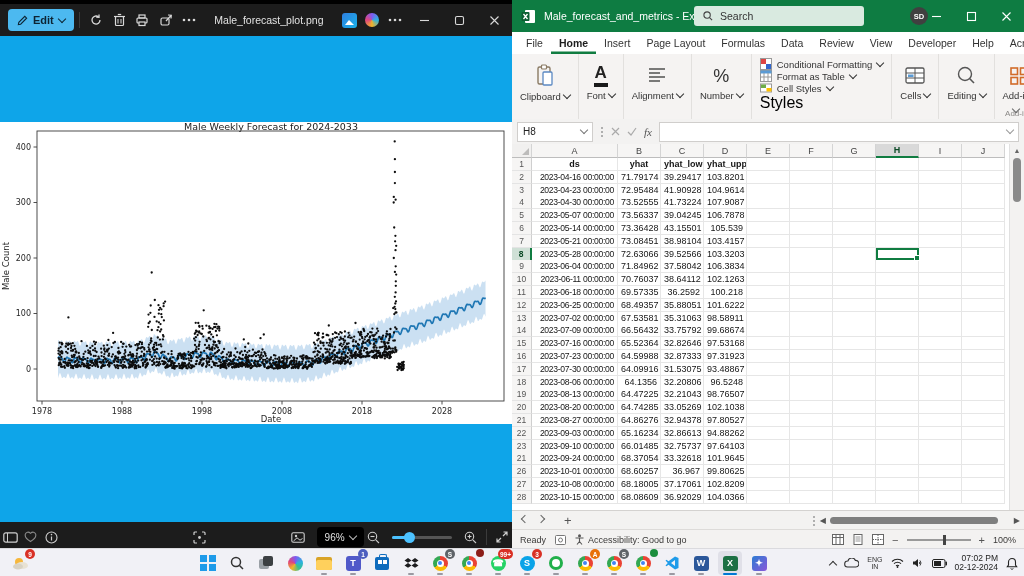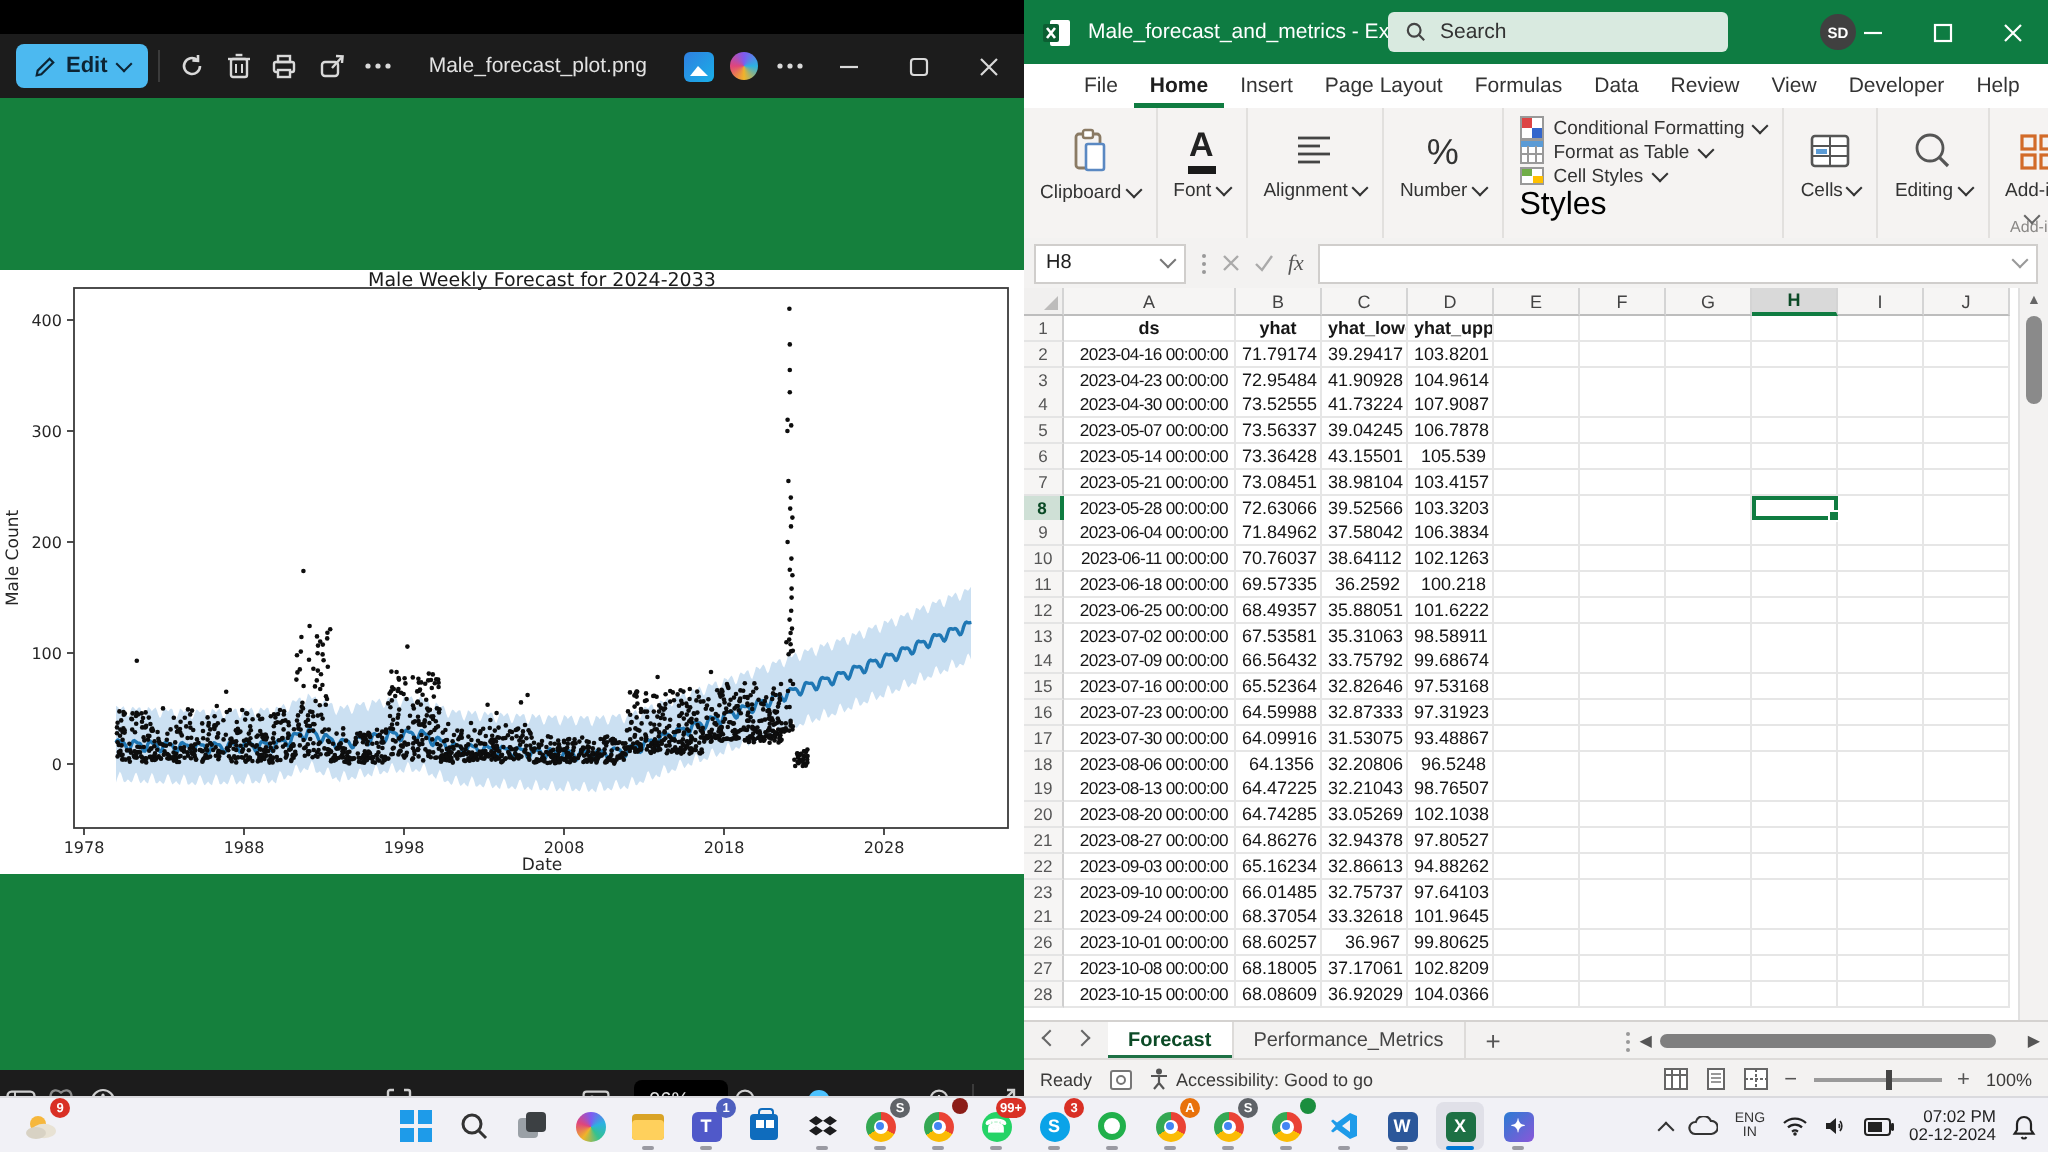--- a/index.html
+++ b/index.html
@@ -1,43 +1,43 @@
 <!DOCTYPE html>
 <html><head>
 <meta charset="utf-8">
 <style>
   html,body{margin:0;padding:0;background:#000;}
   body{width:1024px;height:576px;overflow:hidden;font-family:"Liberation Sans",sans-serif;-webkit-font-smoothing:antialiased;}
   #screen{position:absolute;top:0;left:0;width:1024px;height:576px;}
 
   
-  #photos{position:absolute;left:0;top:17px;width:512px;height:548px;background:#191919;}
+  #photos{position:absolute;left:0;top:4px;width:512px;height:548px;background:#191919;}
   .p-toolbar{position:absolute;top:0;left:0;right:0;height:32px;background:#1c1c1c;display:flex;align-items:center;color:#d9d9d9;}
   .edit-pill{display:flex;align-items:center;gap:5px;height:22px;padding:0 9px;margin-left:8px;border-radius:4px;font-size:11px;color:#0d2433;font-weight:bold;}
   .p-ic{width:30px;height:32px;display:flex;align-items:center;justify-content:center;}
   .p-sep{width:1px;height:16px;background:#3b3b3b;margin:0 5px;}
   .p-name{font-size:10.5px;color:#e2e2e2;margin:0 14px;white-space:nowrap;}
   .winctl{width:35px;height:32px;display:flex;align-items:center;justify-content:center;}
-  .p-canvas{position:absolute;top:32px;left:0;right:0;bottom:30px;background:#15803d;}
+  .p-canvas{position:absolute;top:32px;left:0;right:0;bottom:30px;background:#0ea5e9;}
   #plot-wrap{position:absolute;left:0;top:86px;width:512px;height:302px;background:#fff;}
   #plot-svg{position:absolute;inset:0;}
   .p-bottombar{position:absolute;left:0;right:0;bottom:0;height:30px;background:#1c1c1c;display:flex;align-items:center;color:#cfcfcf;}
   .zoom-pill{display:flex;align-items:center;gap:5px;background:#000000;border-radius:4px;height:20px;padding:0 8px;font-size:10px;color:#e0e0e0;}
   .zslider{position:relative;width:88px;height:3px;background:#555;border-radius:2px;margin:0 8px;}
   .zslider .fill{position:absolute;left:0;top:0;height:3px;width:16px;background:#4cc2ff;border-radius:2px;}
   .zslider .knob{position:absolute;left:12px;top:-4px;width:11px;height:11px;border-radius:50%;background:#4cc2ff;}
 
   
   #excel{position:absolute;left:512px;top:0;width:512px;height:548px;background:#fff;}
   .x-title{position:absolute;top:0;left:0;right:0;height:32px;background:#0e7c42;display:flex;align-items:center;color:#fff;}
   .x-title .doc{font-size:10.5px;margin-left:8px;white-space:nowrap;}
   .x-search{position:absolute;left:182px;top:6px;width:152px;height:20px;background:#d9eae0;border-radius:3px;display:flex;align-items:center;gap:7px;padding:0 9px;color:#333;font-size:10.5px;}
   .avatar{position:absolute;right:96px;top:7px;width:18px;height:18px;border-radius:50%;background:#404040;color:#fff;font-size:7.5px;font-weight:bold;display:flex;align-items:center;justify-content:center;}
   .x-title .winctl{color:#fff;}
-  .x-menubar{position:absolute;top:32px;left:0;right:0;height:22px;background:#fff;display:flex;align-items:center;font-size:10.5px;color:#333;padding-left:22px;}
+  .x-menubar{position:absolute;top:32px;left:0;right:0;height:22px;background:#fff;display:flex;align-items:center;font-size:10.5px;color:#333;padding-left:6px;}
   .rtab{padding:0 8px;height:22px;display:flex;align-items:center;cursor:default;white-space:nowrap;}
   .rtab.active{font-weight:bold;color:#1e1e1e;box-shadow:inset 0 -2.5px 0 #107c41;}
   .x-ribbon{position:absolute;top:54px;left:0;right:0;height:65px;background:#f5f3f2;border-bottom:1px solid #d8d6d4;display:flex;}
   .rgroup{display:flex;flex-direction:column;align-items:center;justify-content:center;padding:2px 8px 10px 8px;border-right:1px solid #e2e0de;position:relative;}
   .rgroup .glabel{font-size:9.5px;color:#333;margin-top:3px;display:flex;align-items:center;gap:3px;white-space:nowrap;text-align:center;}
   .rgroup .gsub{position:absolute;bottom:1px;left:0;right:0;text-align:center;font-size:8px;color:#8a8886;}
   .styles-group{display:flex;flex-direction:column;justify-content:flex-start;align-items:flex-start;padding:4px 8px 10px 8px;border-right:1px solid #e2e0de;position:relative;}
   .styles-row{display:flex;align-items:center;gap:5px;font-size:9.5px;color:#333;height:15px;white-space:nowrap;}
   .ribbon-collapse{position:absolute;right:5px;bottom:3px;color:#666;}
   .chev{width:5px;height:5px;border-right:1.3px solid currentColor;border-bottom:1.3px solid currentColor;transform:rotate(45deg);display:inline-block;margin-top:-3px;}
@@ -2507,24 +2507,20 @@
     <div class="v-scroll">
       <div class="arr">▲</div>
       <div class="v-thumb"></div>
     </div>
 
     <div class="x-sheettabs">
       <div class="tab-arrows">
         <span class="chev" style="transform:rotate(135deg);"></span>
         <span class="chev" style="transform:rotate(-45deg);"></span>
       </div>
-      <div id="sheettabs" style="display:flex;height:100%;">
-          <div class="stab active">Forecast</div>
-          <div class="stab">Performance_Metrics</div>
-        </div>
       <div style="padding:0 10px;color:#555;font-size:13px;line-height:10px;">+</div>
       <div class="hscroll">
         <svg width="4" height="12" viewBox="0 0 4 12">
             <circle cx="2" cy="2" r="1" fill="#999"></circle>
             <circle cx="2" cy="6" r="1" fill="#999"></circle>
             <circle cx="2" cy="10" r="1" fill="#999"></circle>
           </svg>
         <span style="color:#555;font-size:8px;">◀</span>
         <div class="h-track">
             <div class="h-thumb"></div>

